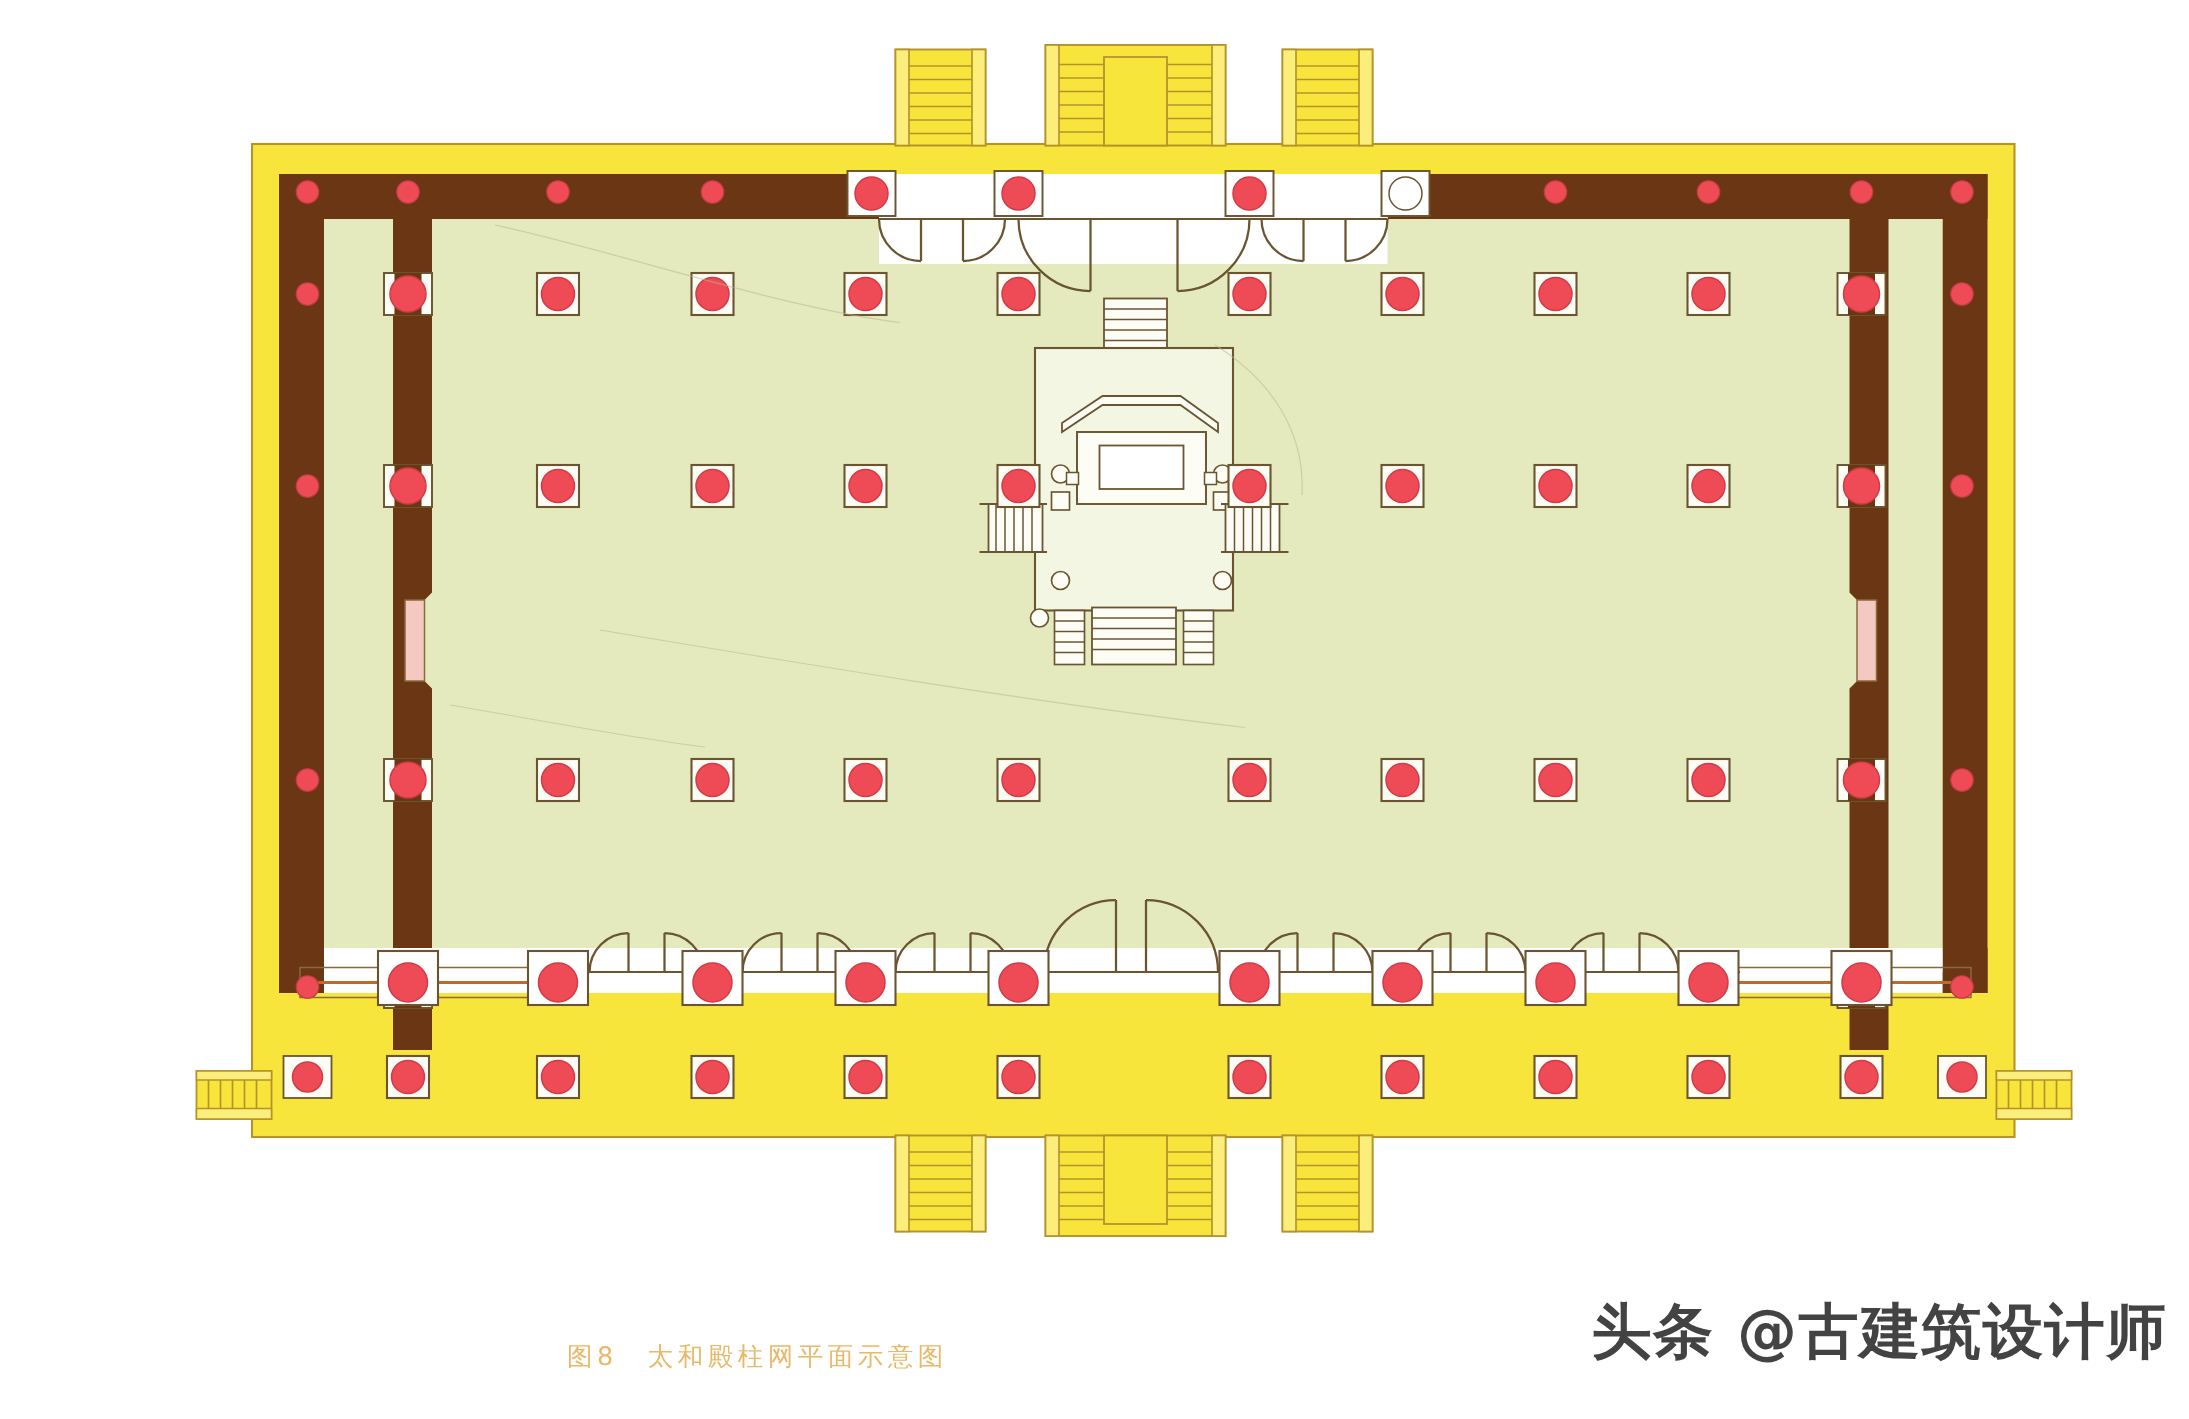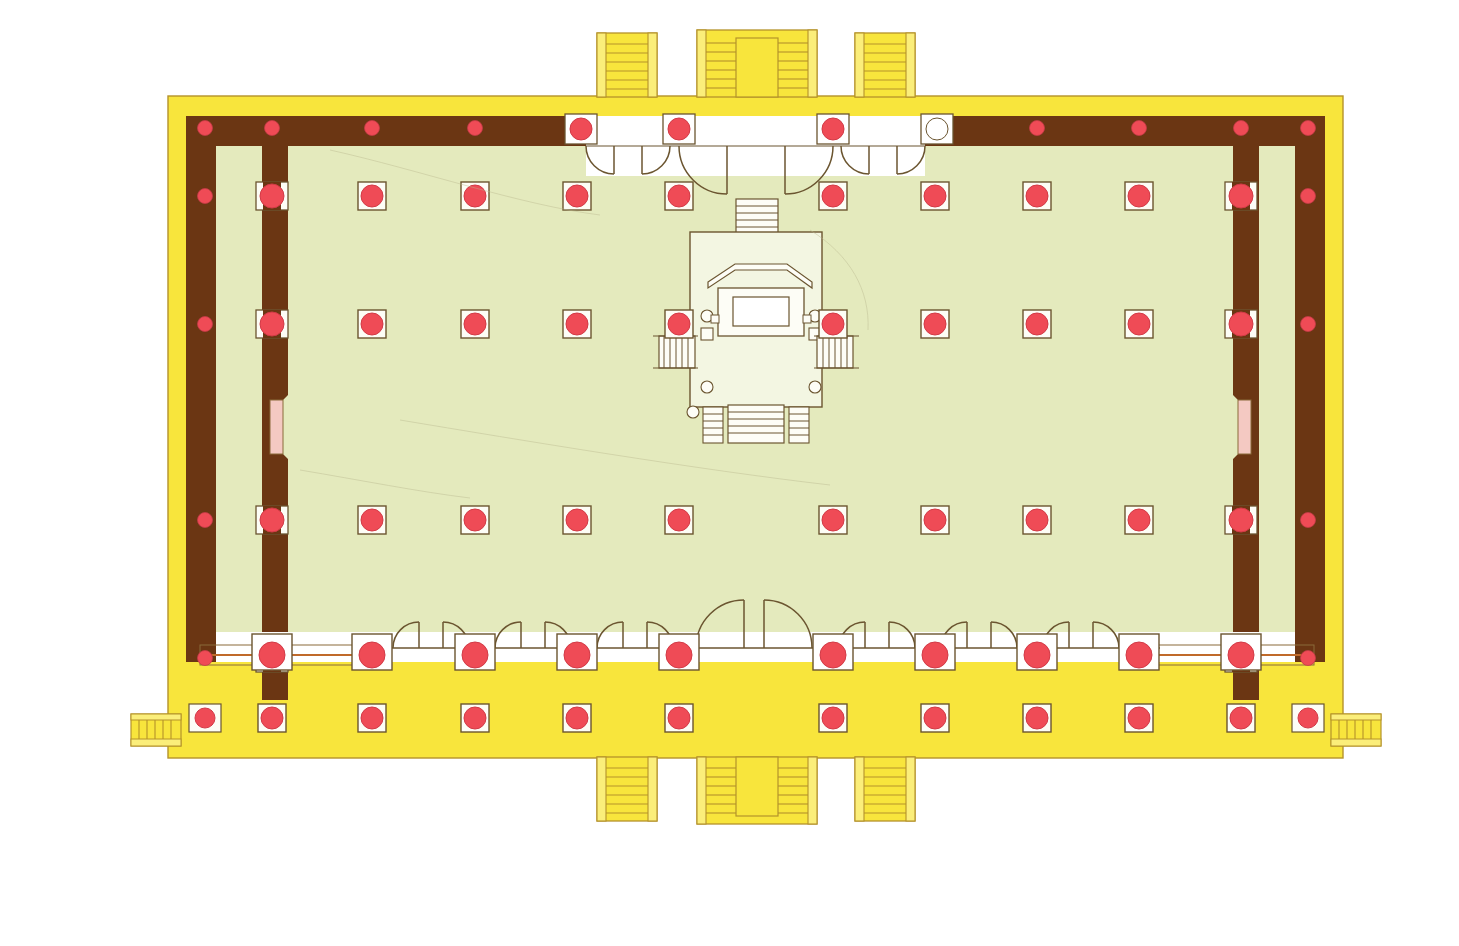--- a/index.html
+++ b/index.html
@@ -596,14 +596,16 @@
       </g>
 
     <g stroke="#b9b78f" stroke-width="0.8" fill="none" opacity=".55">
       <path d="M330,150 C420,170 520,205 600,215"></path>
       <path d="M400,420 C520,440 700,470 830,485"></path>
       <path d="M810,230 C850,255 870,290 868,330"></path>
       <path d="M300,470 C360,480 420,492 470,498"></path>
     </g>
   </svg>
 
+  <div class="caption">图8　太和殿柱网平面示意图</div>
+  <div class="watermark">头条 @古建筑设计师</div>
 
 </div>
 
 </body></html>

